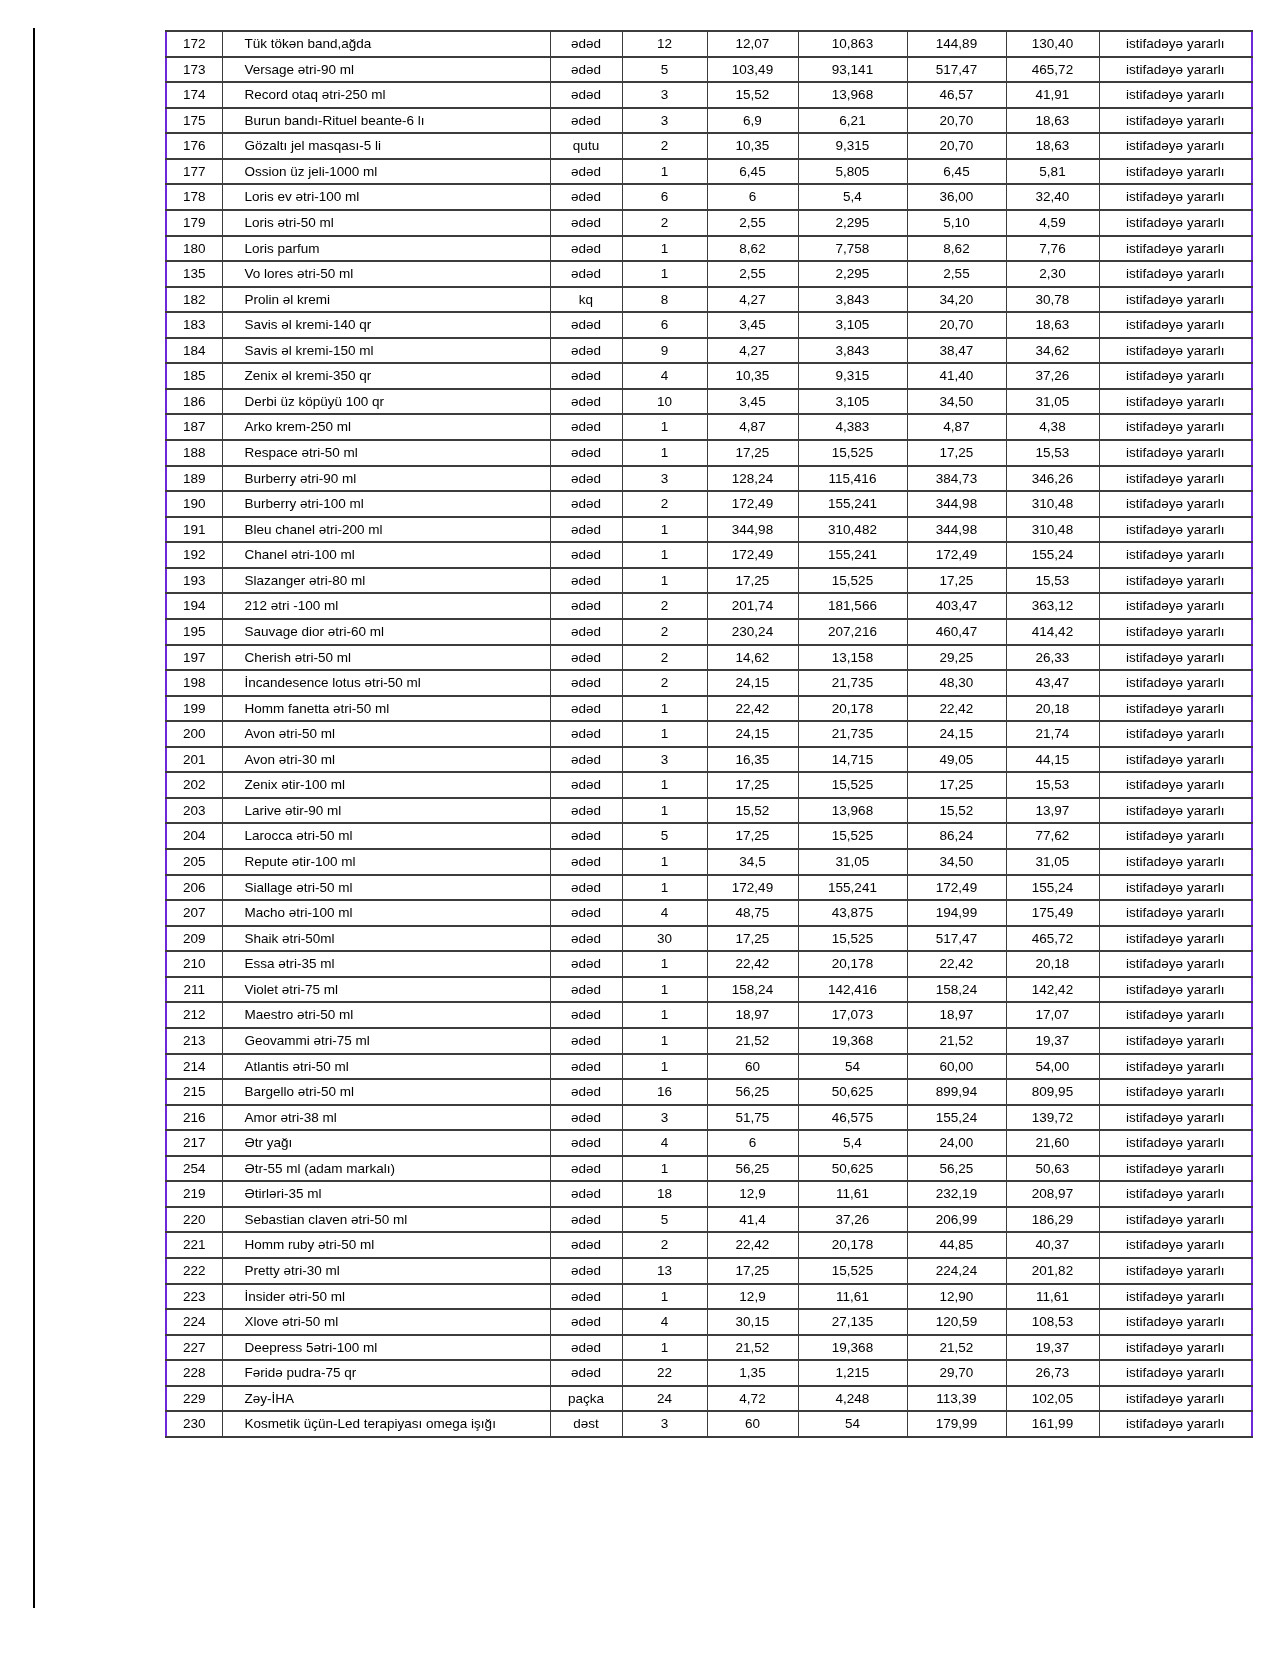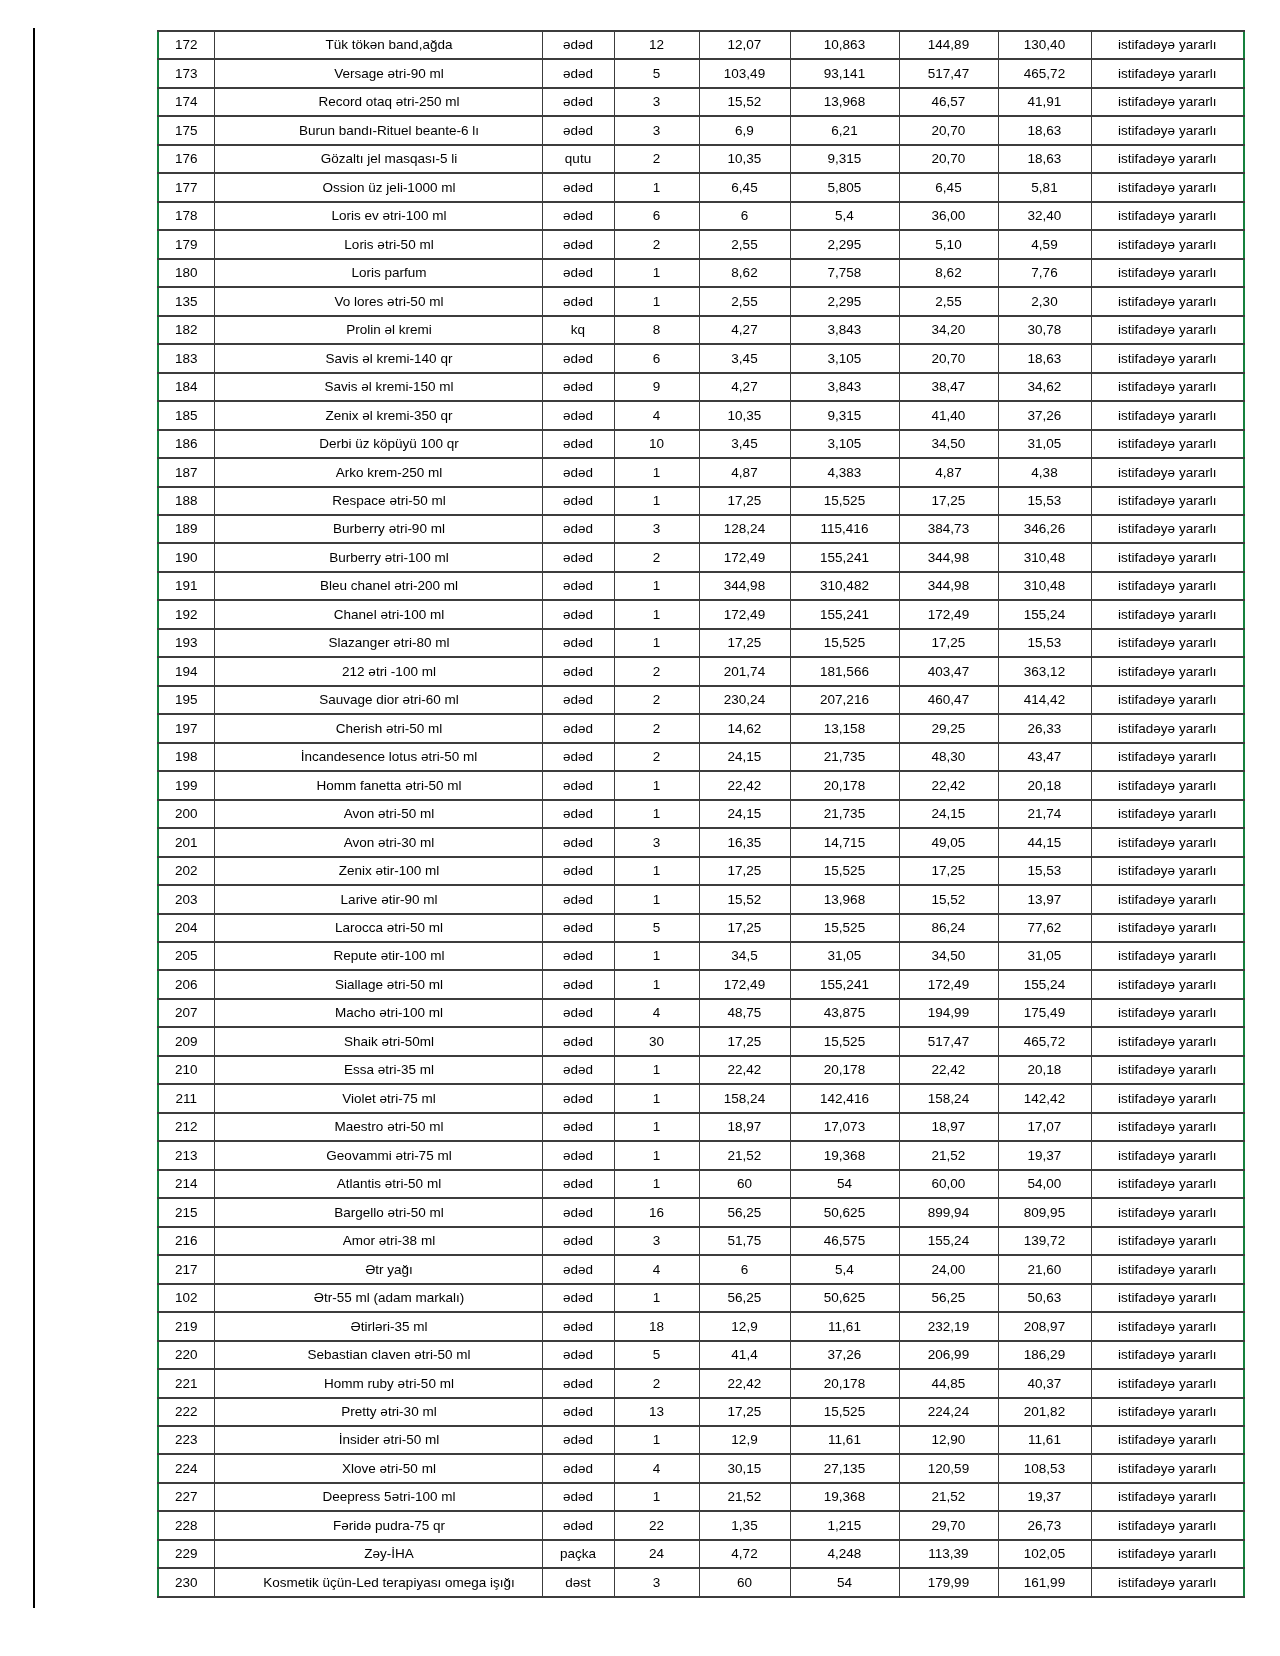--- a/index.html
+++ b/index.html
@@ -17,42 +17,42 @@
   .margin-line {
     position: absolute;
     left: 33px;
     top: 28px;
     width: 2px;
     height: 1580px;
     background: #000000;
   }
   table.inv {
     position: absolute;
-    left: 157px;
+    left: 165px;
     top: 30px;
     width: 1086px;
-    height: 1568px;
+    height: 1408px;
     border-collapse: collapse;
     table-layout: fixed;
-    border: 2px solid #15803d;
+    border: 2px solid #6d28d9;
   }
   table.inv td {
     border: 1px solid #3c3c3c;
     border-top-width: 2px;
     border-bottom-width: 2px;
     font-size: 13.5px;
     line-height: 1;
     text-align: center;
     vertical-align: middle;
     padding: 0;
     overflow: hidden;
     white-space: nowrap;
   }
   table.inv td.name-cell {
-    text-align: center;
+    text-align: left;
     padding-left: 22px;
   }
 </style>
 </head>
 <body>
 
 <div class="margin-line"></div>
 
 <table class="inv">
   <colgroup>
@@ -545,21 +545,21 @@
         <td class="name-cell">Ətr yağı</td>
         <td>ədəd</td>
         <td>4</td>
         <td>6</td>
         <td>5,4</td>
         <td>24,00</td>
         <td>21,60</td>
         <td>istifadəyə yararlı</td>
       </tr>
       <tr>
-        <td>102</td>
+        <td>254</td>
         <td class="name-cell">Ətr-55 ml (adam markalı)</td>
         <td>ədəd</td>
         <td>1</td>
         <td>56,25</td>
         <td>50,625</td>
         <td>56,25</td>
         <td>50,63</td>
         <td>istifadəyə yararlı</td>
       </tr>
       <tr>

